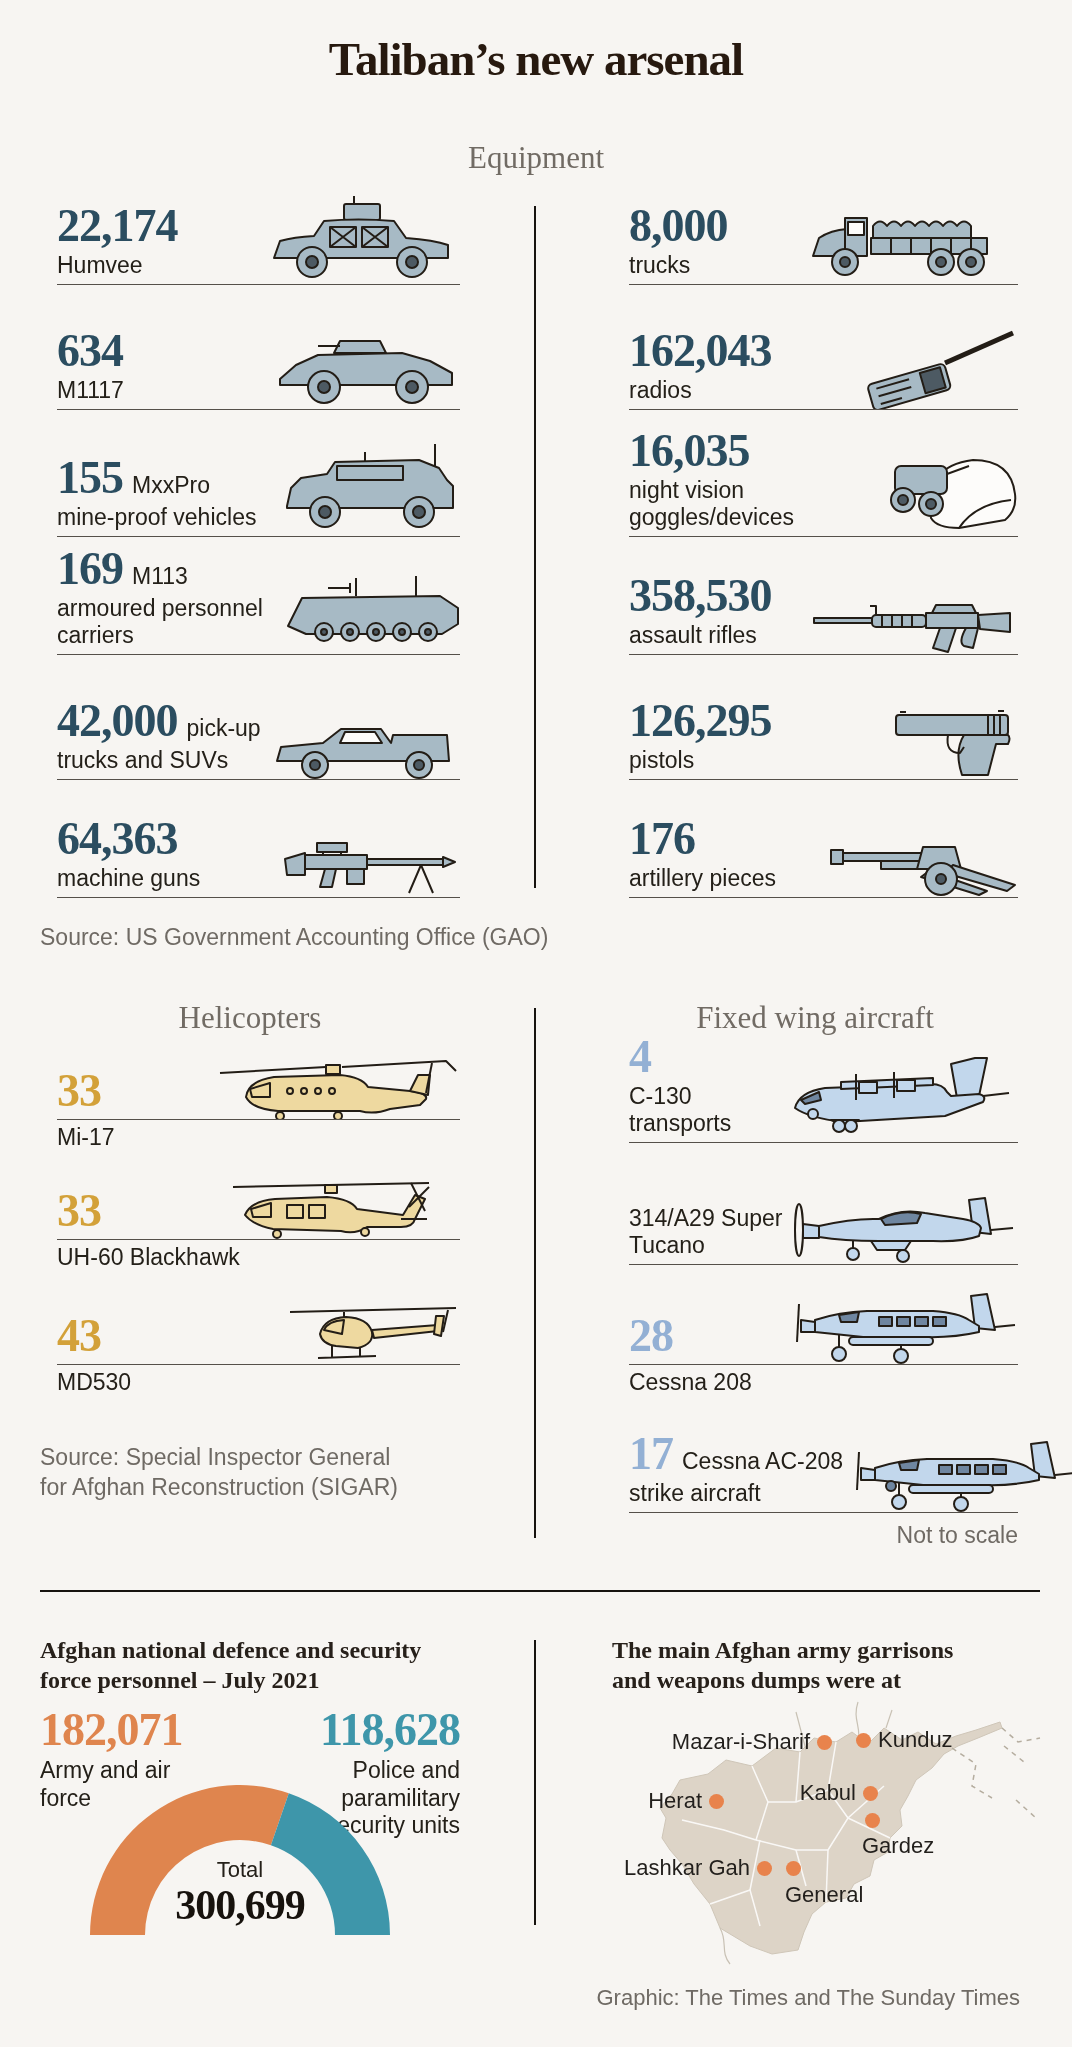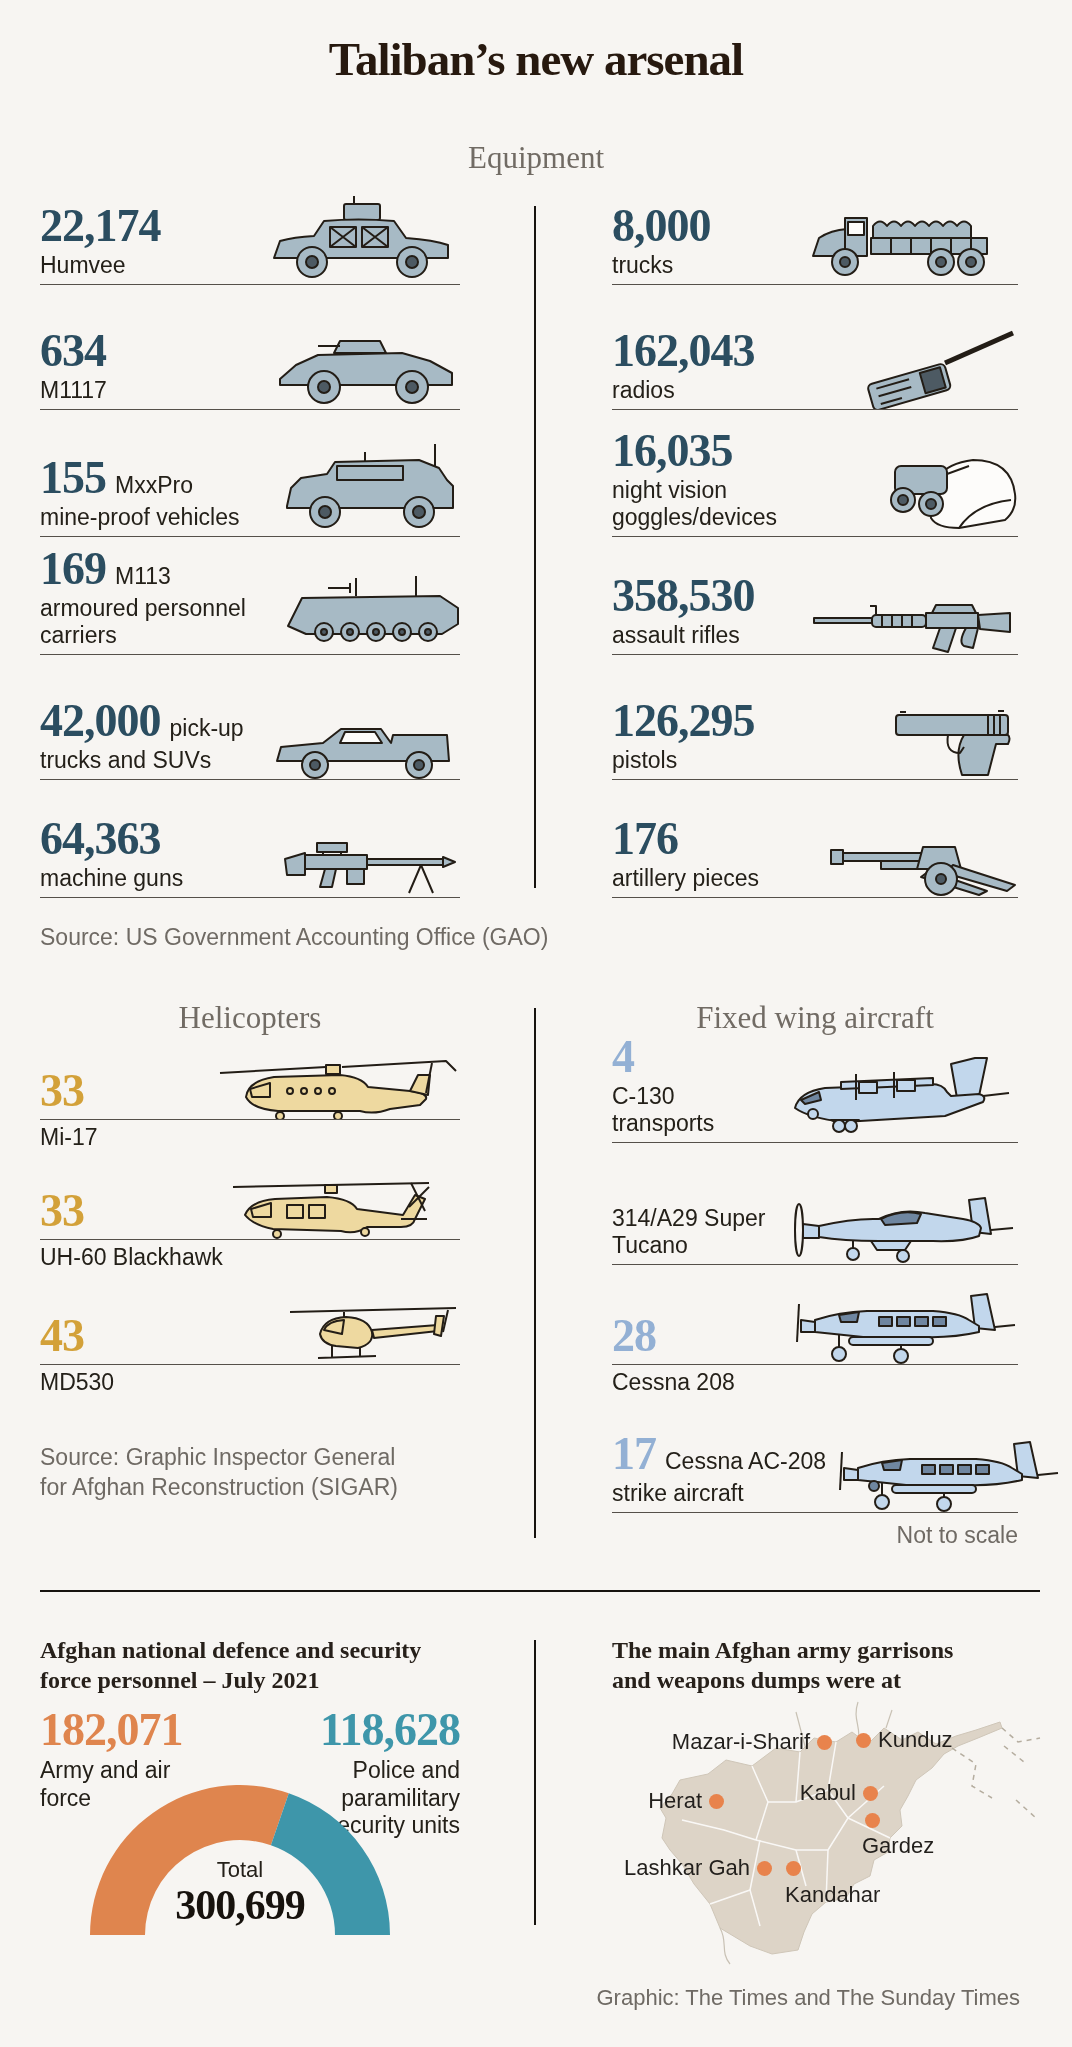--- a/index.html
+++ b/index.html
@@ -11,21 +11,21 @@
               font-size:47px;letter-spacing:-1px;color:#27190f;}
   .section-heading{position:absolute;text-align:center;
               font-family:"Liberation Serif","DejaVu Serif",serif;
               font-size:31px;color:#716b64;}
 
   .col{position:absolute;}
   .vrule{position:absolute;width:2px;background:#17130f;}
   .hrule{position:absolute;height:2px;background:#17130f;}
 
   .stat-row{position:relative;display:flex;justify-content:space-between;
-            align-items:flex-end;border-bottom:1.5px solid #55504a;box-sizing:border-box;}
+            align-items:flex-end;border-bottom:1.5px solid #55504a;box-sizing:border-box;margin-left:17px;}
   .stat-text{padding-bottom:5px;max-width:300px;}
   .value-line{line-height:1;white-space:nowrap;}
   .value{font-family:"Liberation Serif","DejaVu Serif",serif;font-weight:bold;
          font-size:46px;letter-spacing:-1px;color:#2b4d60;}
   .heli .value{color:#d3a139;}
   .air .value{color:#93b0d4;}
   .inline{font-size:23px;color:#242019;margin-left:9px;}
   .inline:empty{display:none;}
   .sub{font-size:23px;color:#242019;line-height:1.18;margin-top:3px;}
   .sub:empty{display:none;}
@@ -385,21 +385,21 @@
           <path class="ic" d="M112,28 L178,23 178,29 114,36 Z"></path>
           <path class="ic" d="M176,14 L184,14 181,34 174,32 Z"></path>
           <line class="ic-n" x1="188" y1="8" x2="183" y2="30"></line>
           <path class="ic-n" d="M58,56 L116,54 M72,44 v11 M100,46 v9"></path>
         </svg>
       </div>
     </div>
   </div>
 
   <div class="source-note" style="left:40px;top:1443px;">
-    <div>Source: Graphic Inspector General</div>
+    <div>Source: Special Inspector General</div>
     <div>for Afghan Reconstruction (SIGAR)</div>
   </div>
 
   <div class="col air" style="left:612px;top:1048px;width:406px;">
 
     <div class="stat-row" style="height:95px;">
       <div class="stat-text">
         <div class="value-line"><span class="value">4</span></div>
         <div class="sub">C-130 transports</div>
       </div>
@@ -572,19 +572,19 @@
       <div class="city-dot" style="left:265px;top:123px;"></div>
       <div class="city-dot" style="left:157px;top:171px;"></div>
       <div class="city-dot" style="left:186px;top:171px;"></div>
 
       <div class="city-label" style="left:20px;top:39px;width:190px;text-align:right;">Mazar-i-Sharif</div>
       <div class="city-label" style="left:278px;top:37px;">Kunduz</div>
       <div class="city-label" style="left:0px;top:98px;width:102px;text-align:right;">Herat</div>
       <div class="city-label" style="left:100px;top:90px;width:156px;text-align:right;">Kabul</div>
       <div class="city-label" style="left:262px;top:143px;">Gardez</div>
       <div class="city-label" style="left:0px;top:165px;width:150px;text-align:right;">Lashkar Gah</div>
-      <div class="city-label" style="left:185px;top:192px;">Kandahar</div>
+      <div class="city-label" style="left:185px;top:192px;">General</div>
     </div>
   </div>
 
   <div class="credit" style="left:420px;top:1985px;width:600px;">Graphic: The Times and The Sunday Times</div>
 
 </div>
 
 </body></html>

